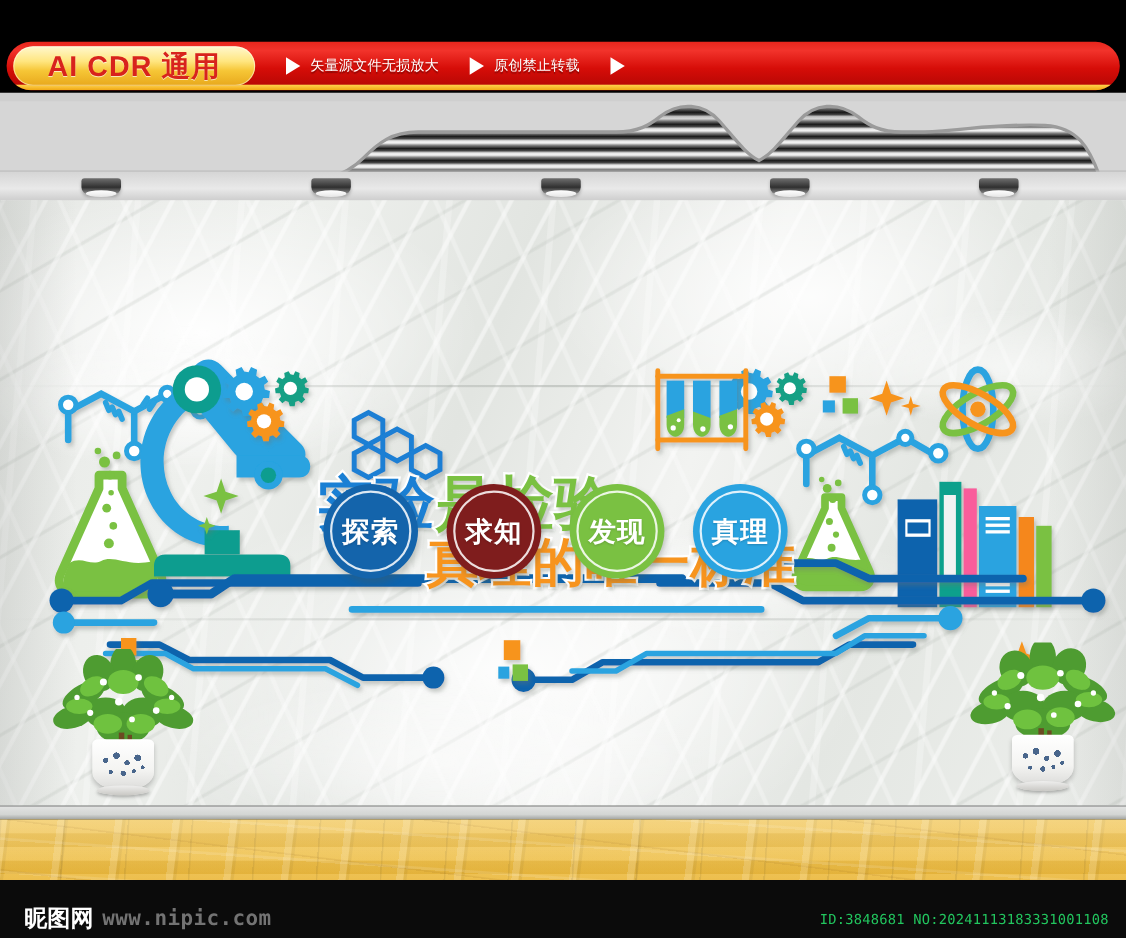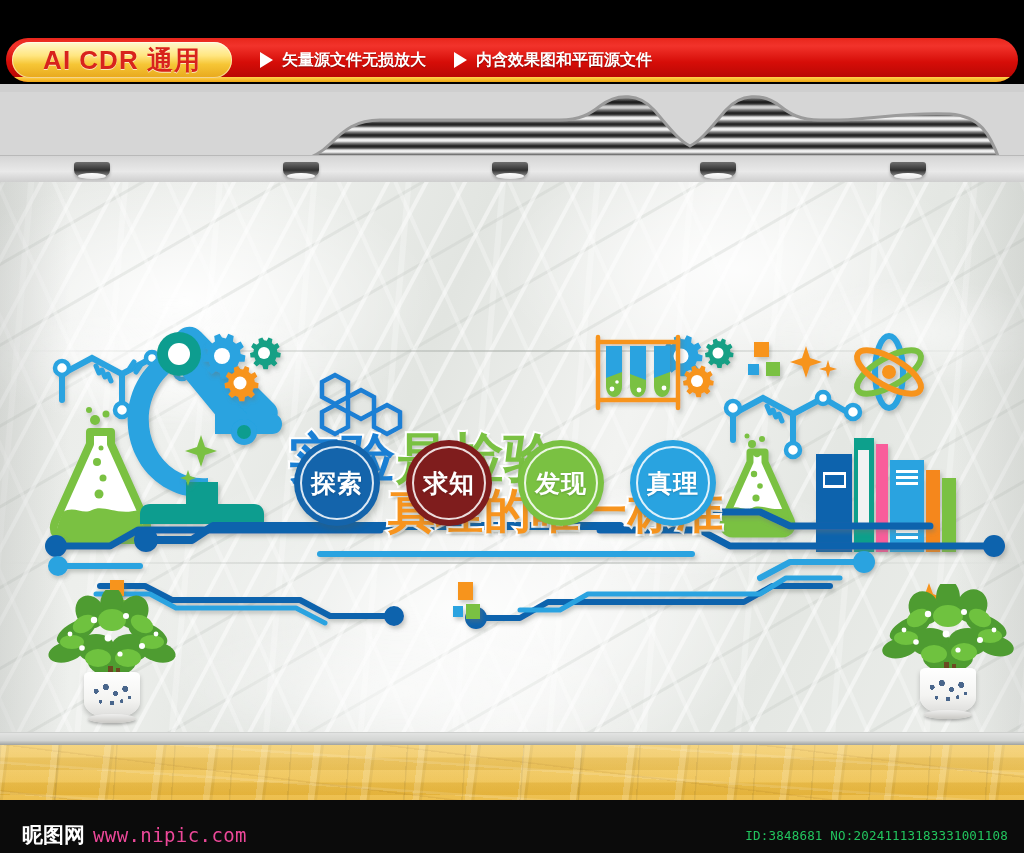--- a/index.html
+++ b/index.html
@@ -42,21 +42,21 @@
     color: #d8231c; white-space: nowrap;
     text-shadow: 0 1px 0 rgba(255,255,255,.65);
   }
   .banner-items { display:flex; align-items:center; flex:1; padding-left:14px; }
   .bitem { display: flex; align-items: center; gap: 9px; padding: 0 14px; }
   .tri {
     width: 0; height: 0; border-left: 13px solid #fff;
     border-top: 8px solid transparent; border-bottom: 8px solid transparent;
   }
   .bitem-text {
-    color: #fff; font-size: 16px; font-weight: bold; white-space: nowrap;
+    color: #fff; font-size: 13px; font-weight: normal; white-space: nowrap;
     text-shadow: 0 1px 1px rgba(0,0,0,.35);
   }
 
   
   .scene { position: absolute; left:0; top:84px; width:1024px; height:716px; background:#000; overflow:hidden; }
 
   
   .ceiling { position:absolute; left:0; top:0; width:1024px; height:77px; overflow:hidden; background:#0a0a0a; }
   .ceil-slats{
     position:absolute; left:0; top:0; width:1024px; height:77px;
@@ -214,21 +214,21 @@
 
   
   .wm{
     position:absolute; left:0; top:800px; width:1024px; height:70px;
     background:#0b0b0b; display:flex; align-items:center;
   }
   .wm-logo{
     margin-left:22px; display:flex; align-items:center; gap:8px;
   }
   .wm-cn{ color:#fff; font-size:21px; font-weight:bold; letter-spacing:0px; }
-  .wm-url{ color:#ec4899; font-size:19px; letter-spacing:.4px; font-family:"DejaVu Sans Mono", monospace; }
+  .wm-url{ color:#737373; font-size:19px; letter-spacing:.4px; font-family:"DejaVu Sans Mono", monospace;font-weight:bold; }
   .wm-id{
     margin-left:auto; margin-right:16px; color:#22c55e; font-size:12.5px;
     font-family:"DejaVu Sans Mono", monospace; letter-spacing:.2px;
   }
 </style>
 </head>
 <body>
 
 <div id="stage">
 
@@ -237,21 +237,24 @@
       <div class="badge">
         <span class="badge-text">AI CDR 通用</span>
       </div>
       <div class="banner-items">
         <div class="bitem">
           <span class="tri"></span>
           <span class="bitem-text">矢量源文件无损放大</span>
         </div>
         <div class="bitem">
           <span class="tri"></span>
-          <span class="bitem-text">内含效果图和平面源文件</span>
+          <span class="bitem-text">原创禁止转载</span>
+        </div>
+        <div class="bitem">
+          <span class="tri"></span>
         </div>
       </div>
     </div>
   </div>
 
   <div class="scene">
 
     <div class="ceiling">
       <div class="ceil-slats"></div>
       <div class="ceil-fade"></div>

